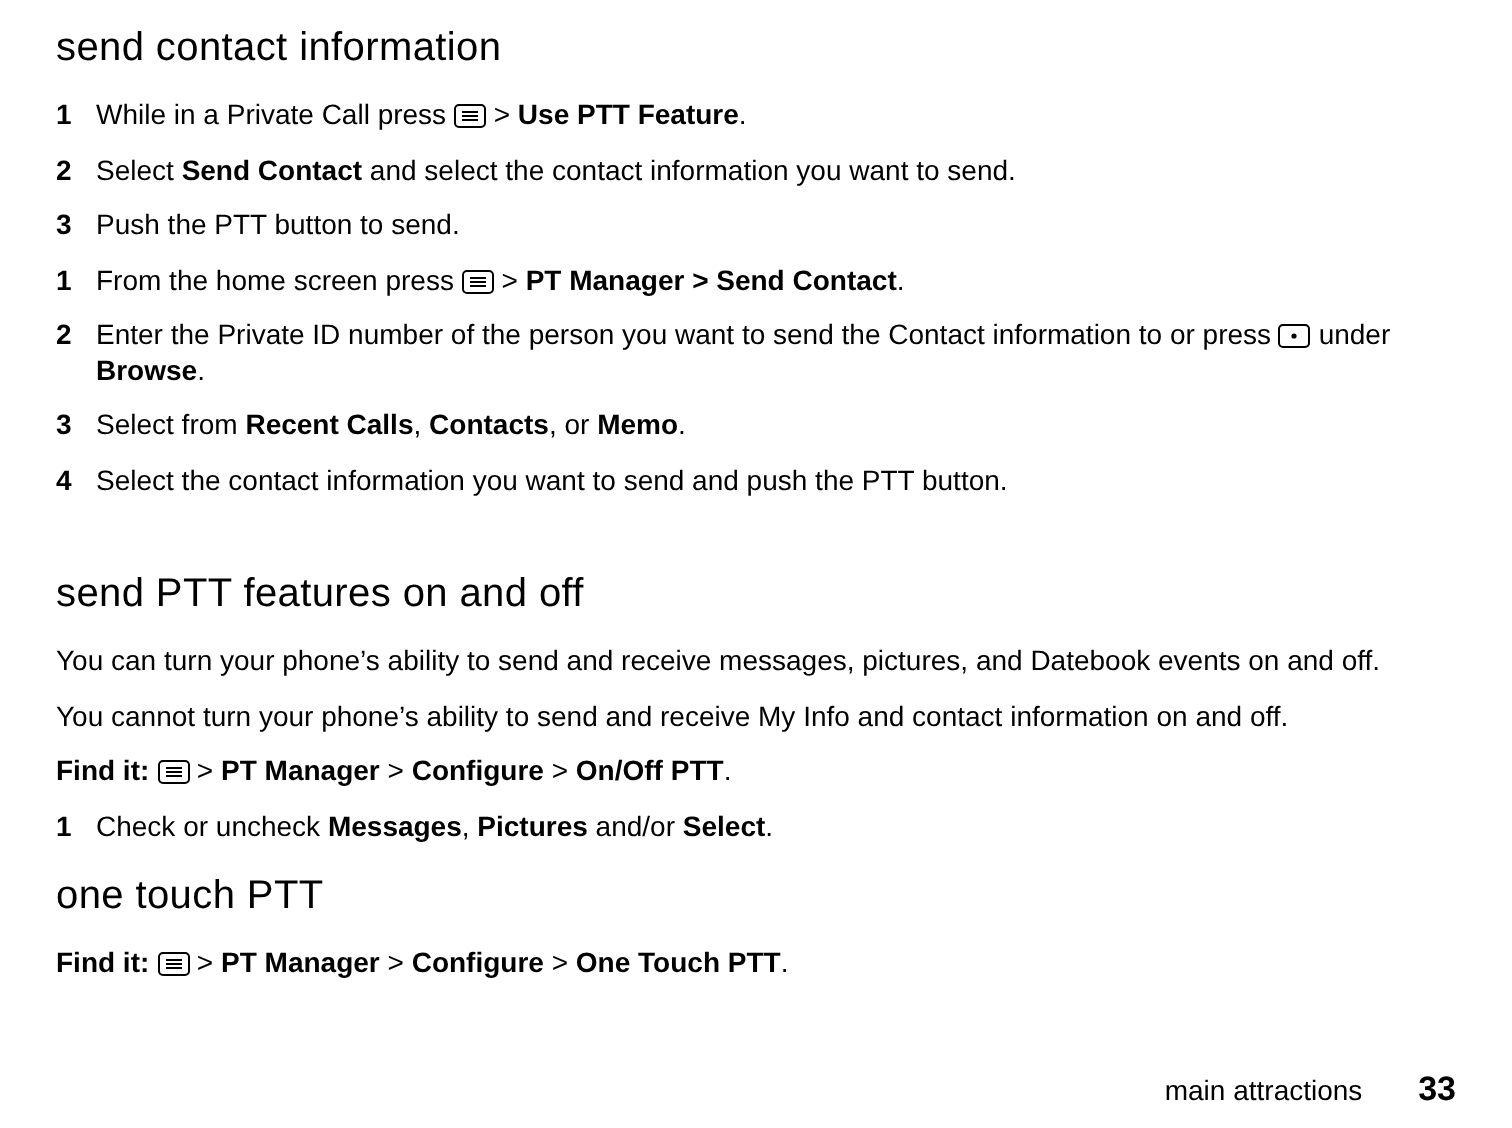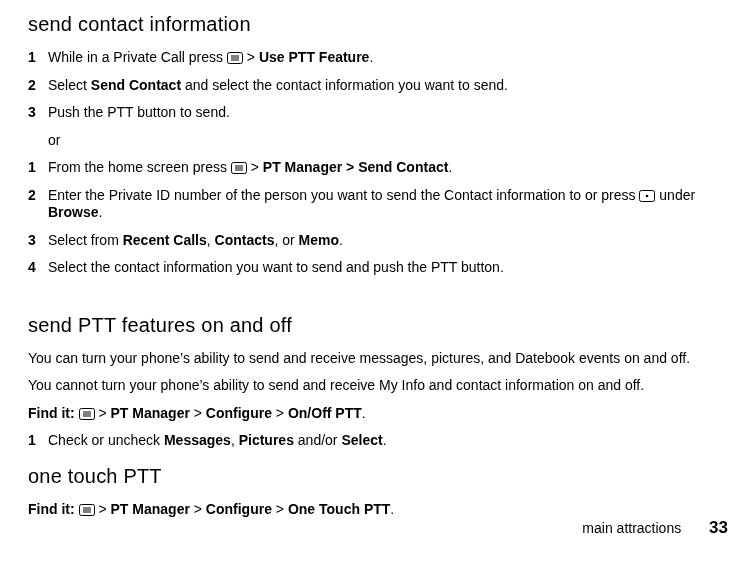--- a/index.html
+++ b/index.html
@@ -54,21 +54,21 @@
     font-stretch: condensed;
   }
   .icon-key {
     display: inline-block;
     vertical-align: -2px;
   }
   .icon-key svg { display: block; }
   .footer {
     position: absolute;
     right: 28px;
-    bottom: 26px;
+    bottom: 9px;
     font-size: 14px;
   }
   .footer .pnum {
     font-family: "Arial Narrow", Arial, sans-serif;
     font-weight: 700;
     font-stretch: condensed;
     font-size: 17px;
     margin-left: 24px;
   }
 </style>
@@ -99,21 +99,20 @@
       </div>
     </div>
 
     <div class="step">
       <div class="num">3</div>
       <div class="body">
         <span>Push the PTT button to send.</span>
       </div>
     </div>
 
-    <div class="or">or</div>
 
     <div class="step">
       <div class="num">1</div>
       <div class="body">
         <span>From the home screen press </span><span class="icon-key"><svg width="16" height="12" viewBox="0 0 16 12">
               <rect x="0.5" y="0.5" width="15" height="11" rx="2" fill="none" stroke="#000"></rect>
               <line x1="4" y1="4" x2="12" y2="4" stroke="#000"></line>
               <line x1="4" y1="6" x2="12" y2="6" stroke="#000"></line>
               <line x1="4" y1="8" x2="12" y2="8" stroke="#000"></line>
             </svg></span><span> &gt; </span><span class="bold">PT Manager &gt; Send Contact</span><span>.</span>

